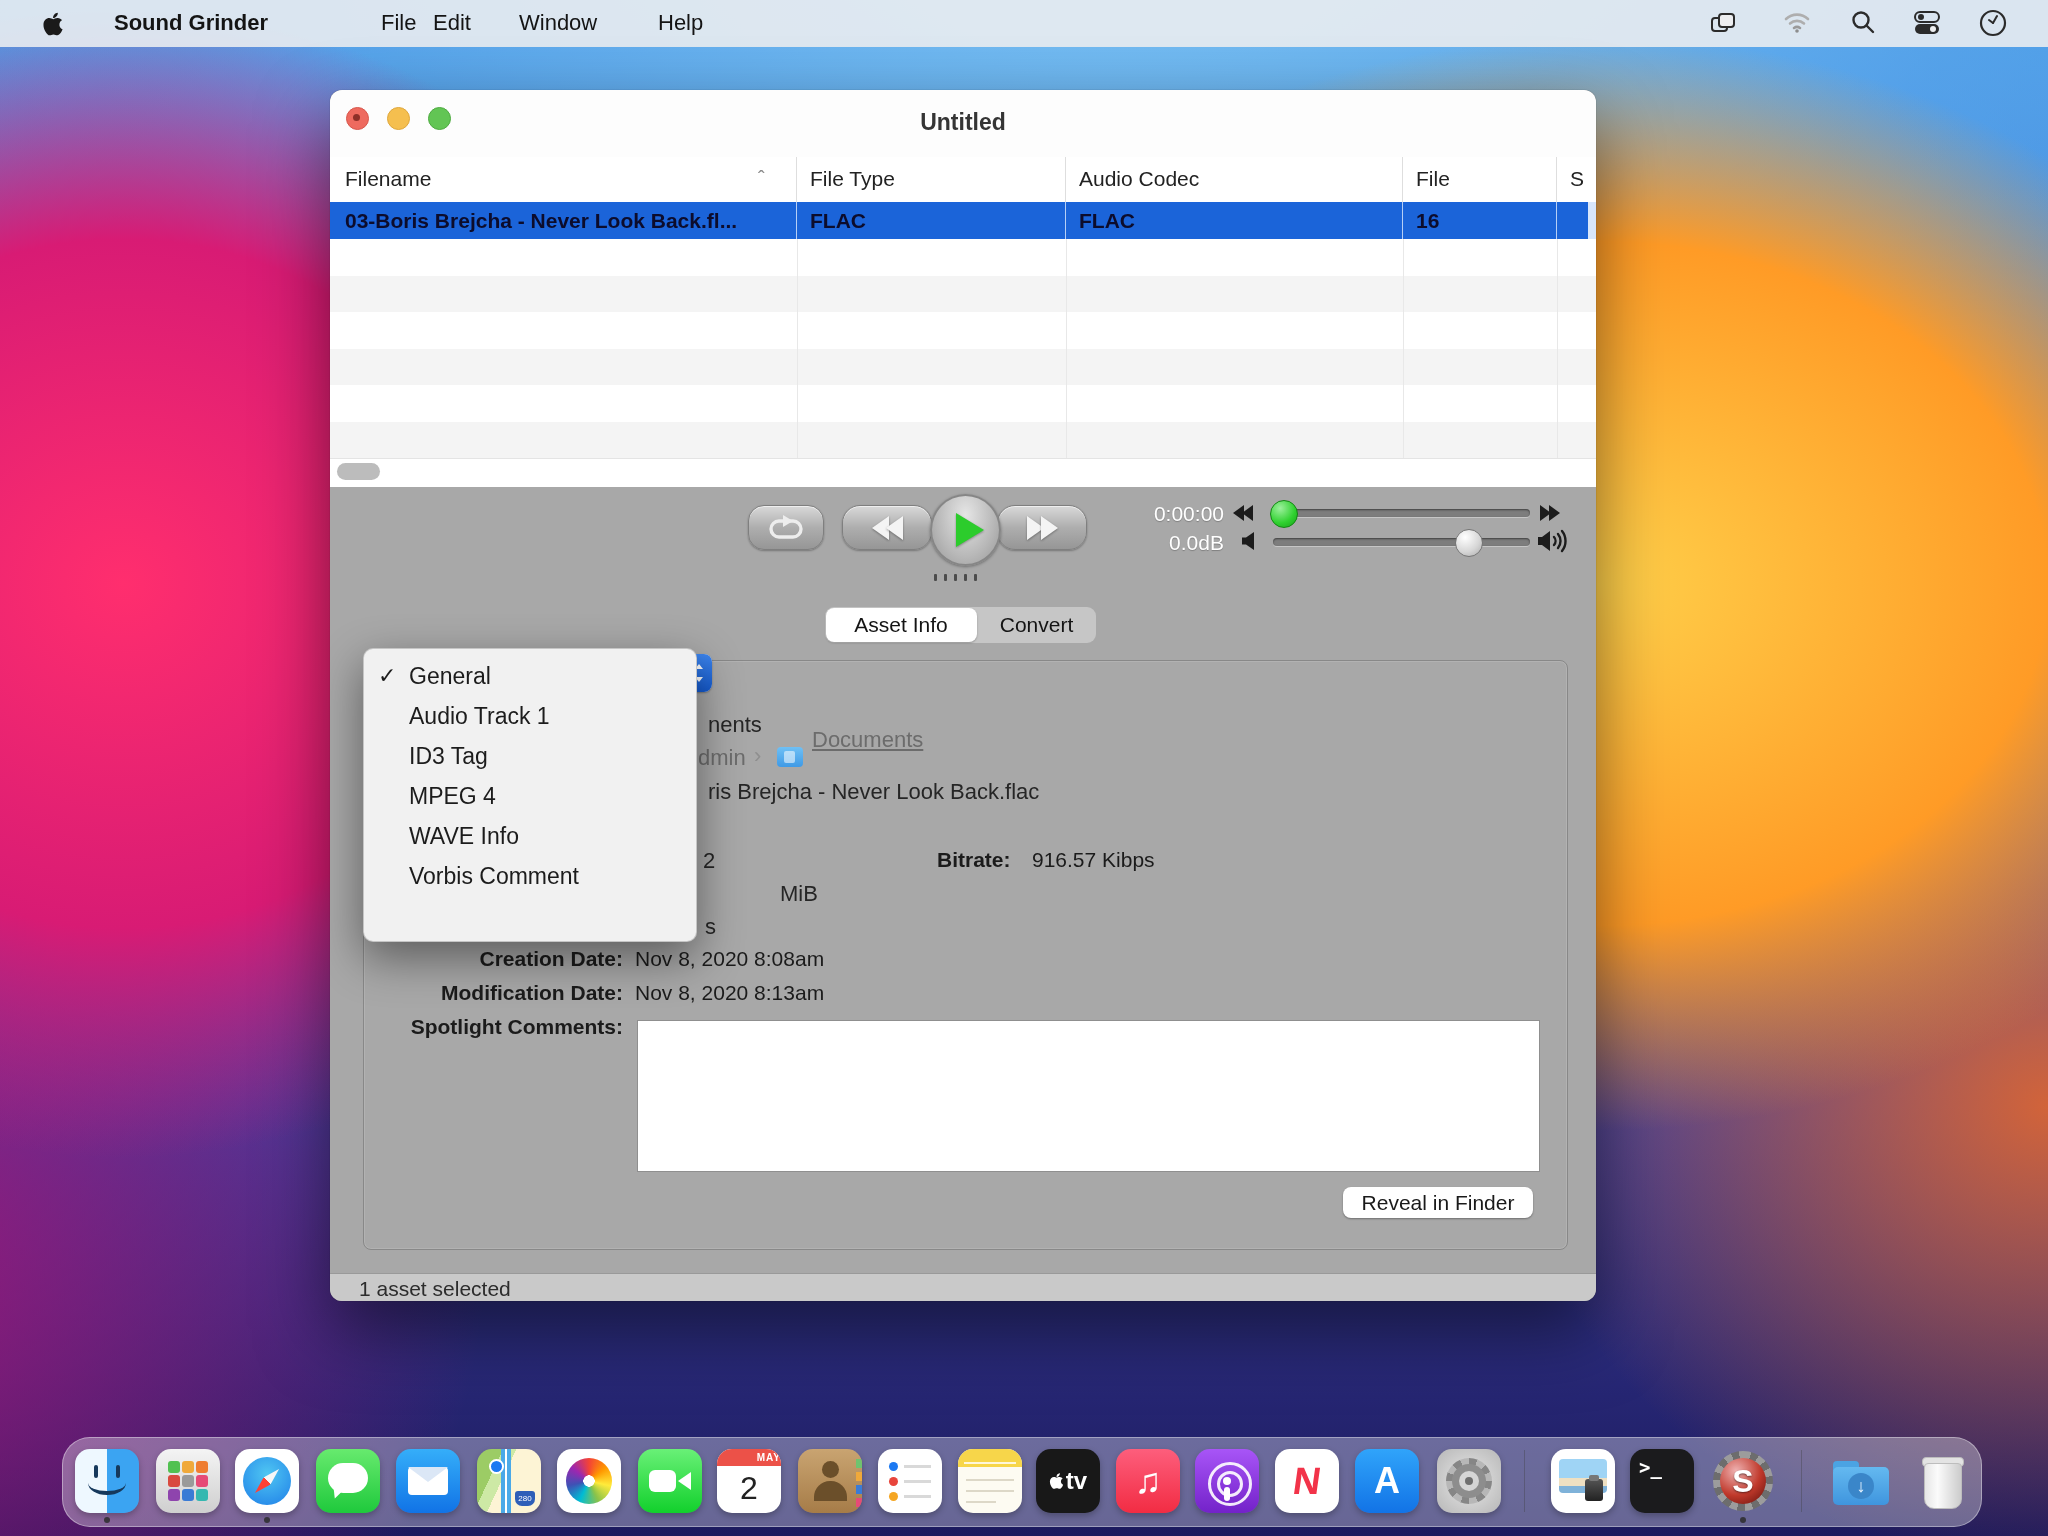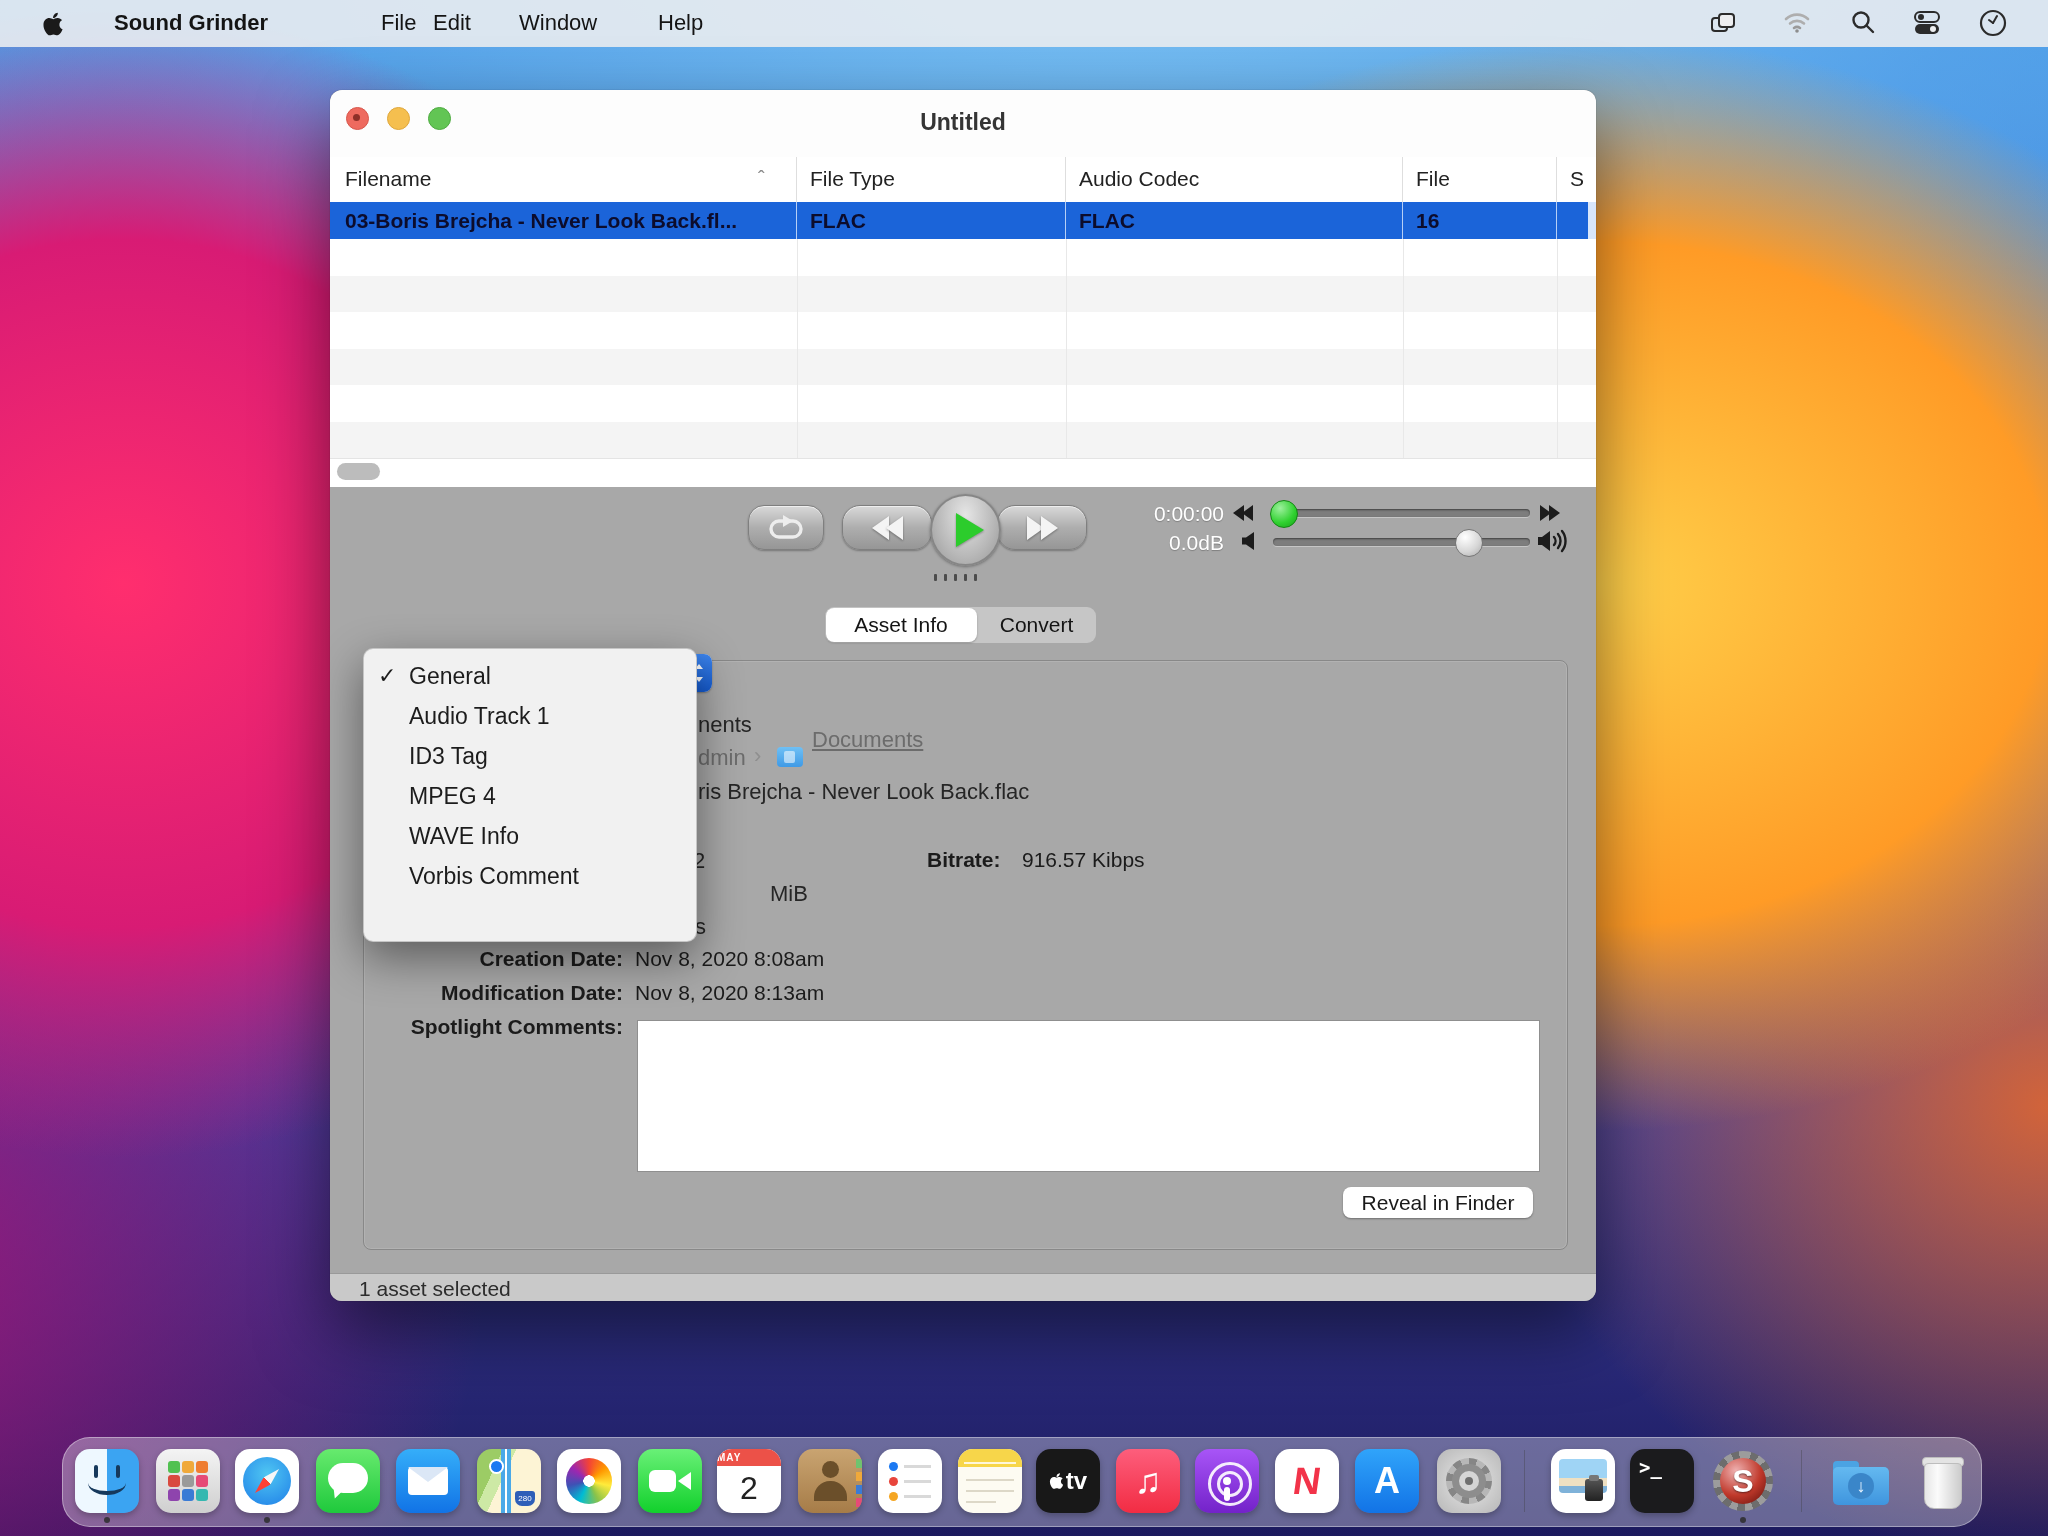--- a/index.html
+++ b/index.html
@@ -53,21 +53,21 @@
   .gripdot{position:absolute;width:3px;height:7px;background:#4c4c4c;border-radius:1px;}
   
   .segment{position:absolute;left:495px;top:517px;width:271px;height:36px;border-radius:9px;background:#c6c6c6;}
   .seg-sel{position:absolute;left:1px;top:1px;width:151px;height:34px;border-radius:8px;background:#fff;box-shadow:0 1px 2px rgba(0,0,0,.25);}
   .seg-label{position:absolute;top:0;height:36px;line-height:36px;text-align:center;font-size:21px;color:#141414;}
   .groupbox{position:absolute;left:33px;top:570px;width:1203px;height:588px;border:1px solid rgba(110,110,110,.55);border-radius:8px;box-shadow:inset 0 0 0 1px rgba(255,255,255,.12);}
   
   .popupbtn{position:absolute;left:310px;top:564px;width:72px;height:38px;border-radius:8px;background:#fff;box-shadow:0 1px 2px rgba(0,0,0,.3);z-index:5;}
   .popupcap{position:absolute;right:0;top:0;width:26px;height:38px;border-radius:0 8px 8px 0;background:linear-gradient(180deg,#3d85ee,#155bd0);}
   
-  .frag{position:absolute;font-size:22px;color:#262626;white-space:nowrap;}
+  .frag{position:absolute;font-size:22px;color:#262626;white-space:nowrap;margin-left:10px;}
   .fraggray{position:absolute;font-size:22px;color:#6c6c6c;white-space:nowrap;}
   .lblb{position:absolute;left:40px;width:253px;text-align:right;font-size:21px;font-weight:bold;color:#1b1b1b;white-space:nowrap;}
   .val{position:absolute;left:305px;font-size:21px;color:#1b1b1b;white-space:nowrap;}
   .comments{position:absolute;left:307px;top:930px;width:903px;height:152px;box-sizing:border-box;background:#fff;border:1px solid #8f8f8f;resize:none;font-family:"Liberation Sans",sans-serif;font-size:20px;}
   .revealbtn{position:absolute;left:1013px;top:1097px;width:190px;height:31px;border-radius:8px;background:#fff;box-shadow:0 1px 2px rgba(0,0,0,.35);
     font-size:21px;color:#1a1a1a;text-align:center;line-height:31px;}
   .statusbar{position:absolute;left:0;top:1183px;width:1266px;height:28px;background:#c9c9c9;border-top:1px solid #999;}
   .statustext{position:absolute;left:29px;top:1px;font-size:21px;color:#2c2c2c;line-height:27px;}
   
   .ddmenu{position:absolute;left:33px;top:558px;width:334px;height:294px;background:#f1f1f1;border:1px solid rgba(0,0,0,.18);border-radius:10px;
@@ -337,21 +337,21 @@
       <span style="position:absolute;left:38px;top:42px;width:20px;height:15px;border-radius:3px 3px 7px 7px;background:#2e5fb8;color:#fff;font-size:8px;text-align:center;line-height:15px;">280</span>
     </div>
     <div class="dicon" style="left:494px;background:#fff;">
       <span style="position:absolute;left:9px;top:9px;width:46px;height:46px;border-radius:50%;background:radial-gradient(circle,#ffffff 0 17%,rgba(255,255,255,0) 18%),conic-gradient(#f44336,#ff9800,#ffeb3b,#8bc34a,#00bcd4,#3f51b5,#9c27b0,#f44336);filter:blur(.4px);"></span>
     </div>
     <div class="dicon" style="left:575px;background:linear-gradient(180deg,#69f077,#12d02c);">
       <span style="position:absolute;left:11px;top:21px;width:27px;height:22px;border-radius:6px;background:#fff;"></span>
       <span style="position:absolute;left:40px;top:23px;width:0;height:0;border-top:9px solid transparent;border-bottom:9px solid transparent;border-right:13px solid #fff;"></span>
     </div>
     <div class="dicon" style="left:654px;background:#fff;">
-      <span style="position:absolute;left:0;top:0;width:64px;height:17px;background:#ec5148;color:#fff;font-size:10px;font-weight:bold;text-align:left;line-height:17px;letter-spacing:1px;">MAY</span>
+      <span style="position:absolute;left:0;top:0;width:64px;height:17px;background:#ec5148;color:#fff;font-size:10px;font-weight:bold;text-align:right;line-height:17px;letter-spacing:1px;">MAY</span>
       <span style="position:absolute;left:0;top:17px;width:64px;height:47px;color:#222;font-size:32px;text-align:center;line-height:45px;">2</span>
     </div>
     <div class="dicon" style="left:735px;background:linear-gradient(180deg,#c9a471,#a67c48);">
       <span style="position:absolute;left:24px;top:12px;width:17px;height:17px;border-radius:50%;background:#6b4f2a;"></span>
       <span style="position:absolute;left:16px;top:32px;width:33px;height:20px;border-radius:16px 16px 0 0;background:#6b4f2a;"></span>
       <span style="position:absolute;right:0;top:10px;width:6px;height:9px;background:#6fc36f;"></span>
       <span style="position:absolute;right:0;top:23px;width:6px;height:9px;background:#f0a93a;"></span>
       <span style="position:absolute;right:0;top:36px;width:6px;height:9px;background:#3a7bd5;"></span>
       <span style="position:absolute;right:0;top:49px;width:6px;height:9px;background:#e64a77;"></span>
     </div>

